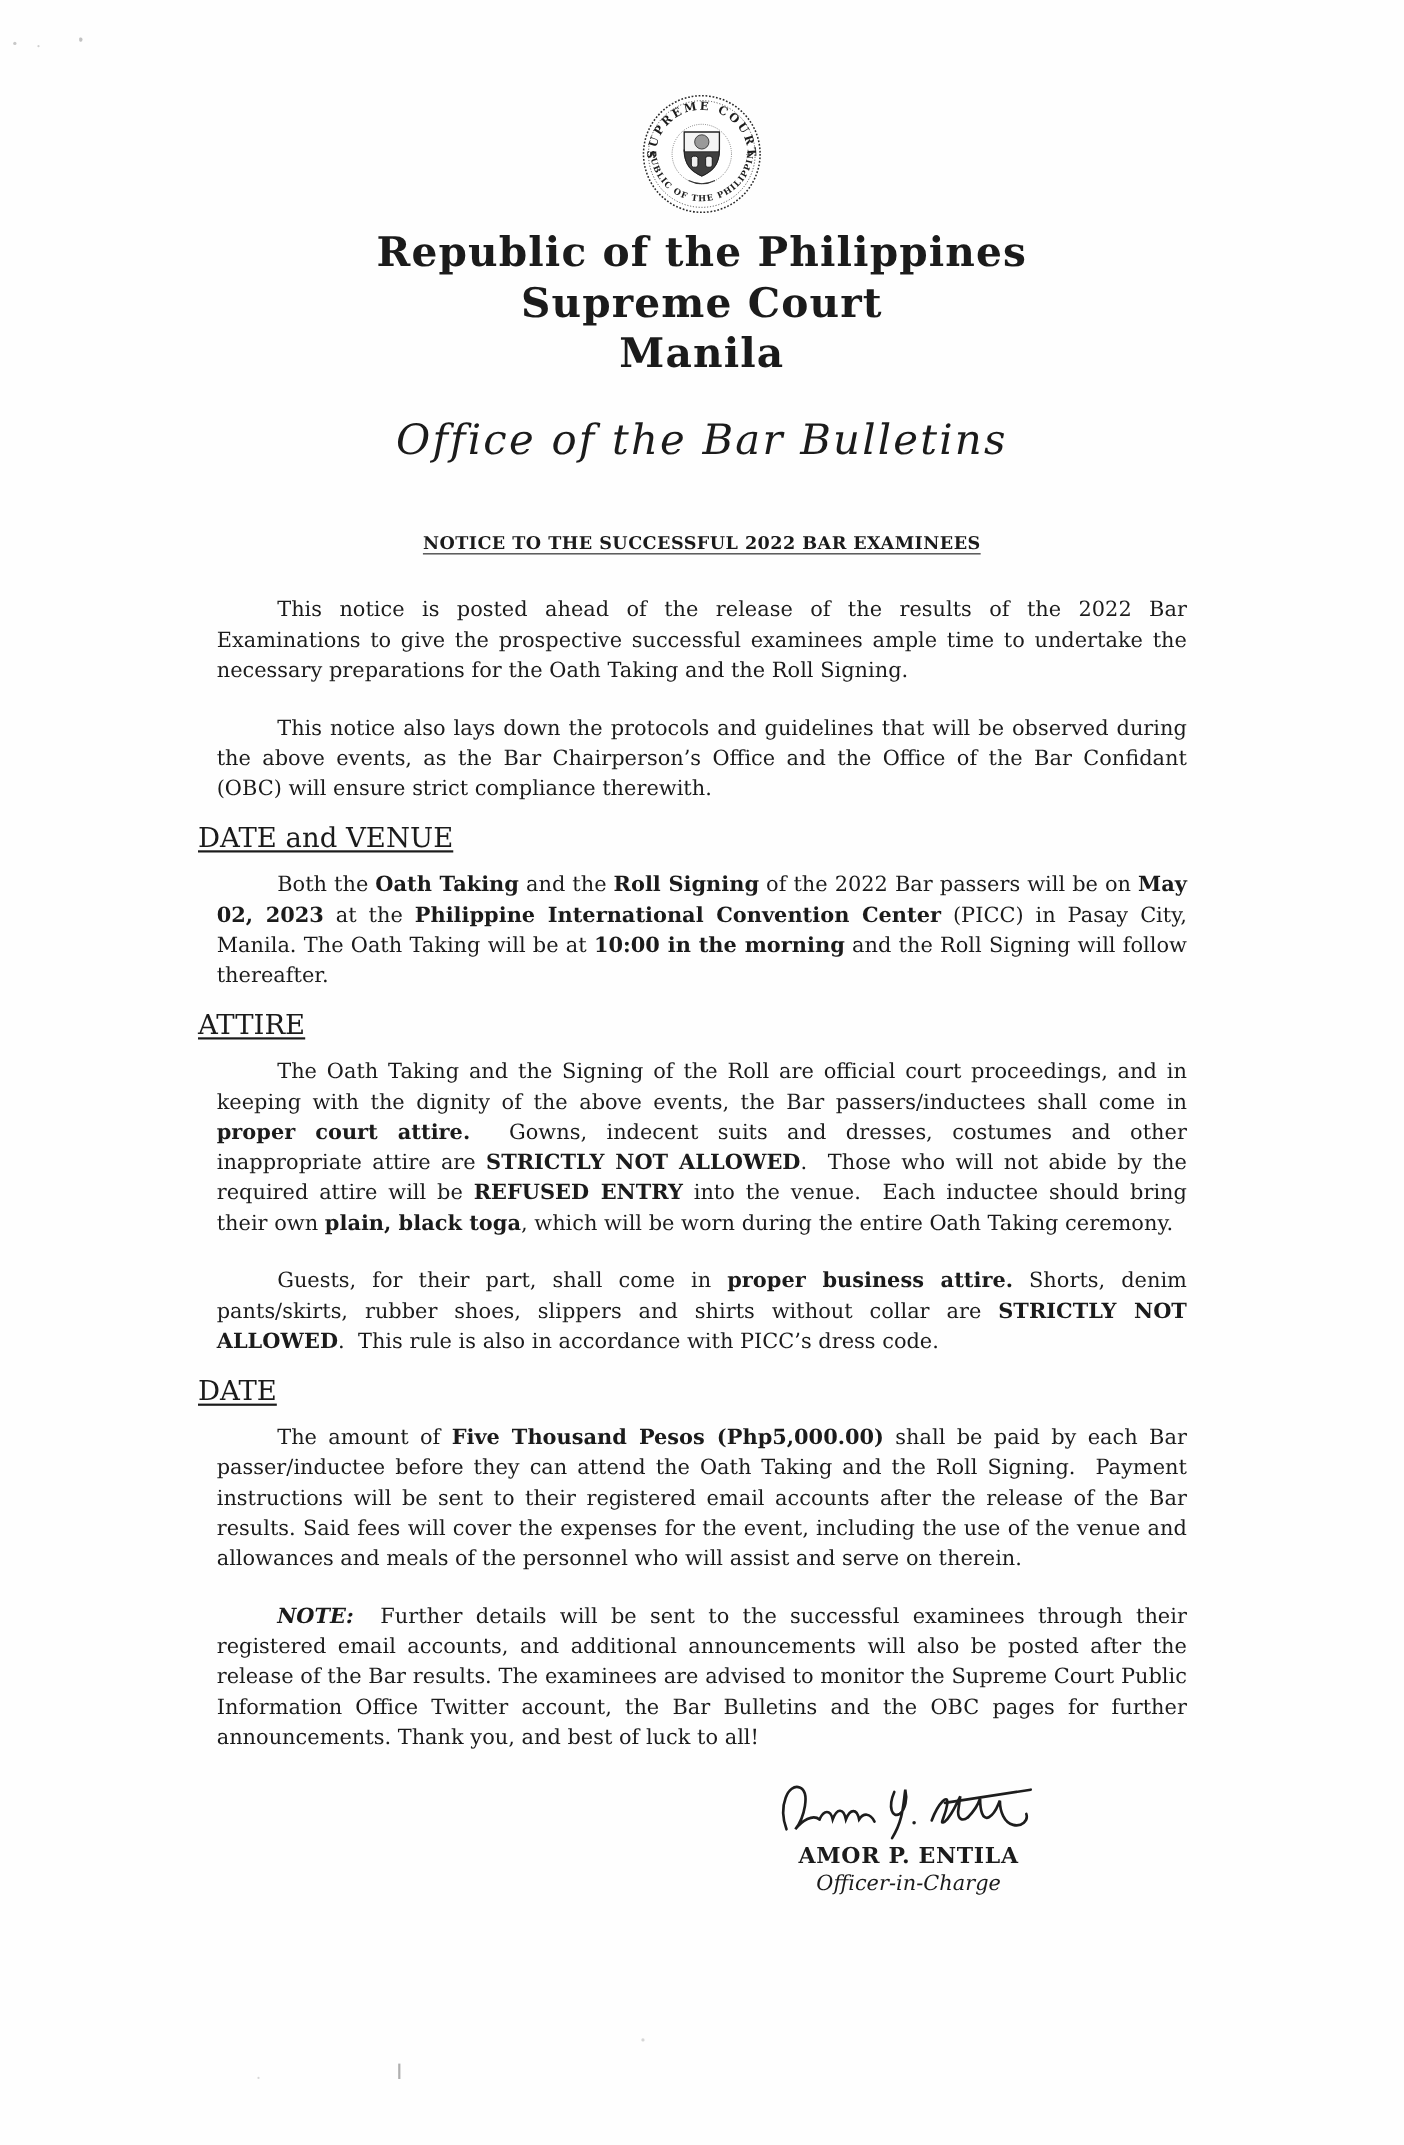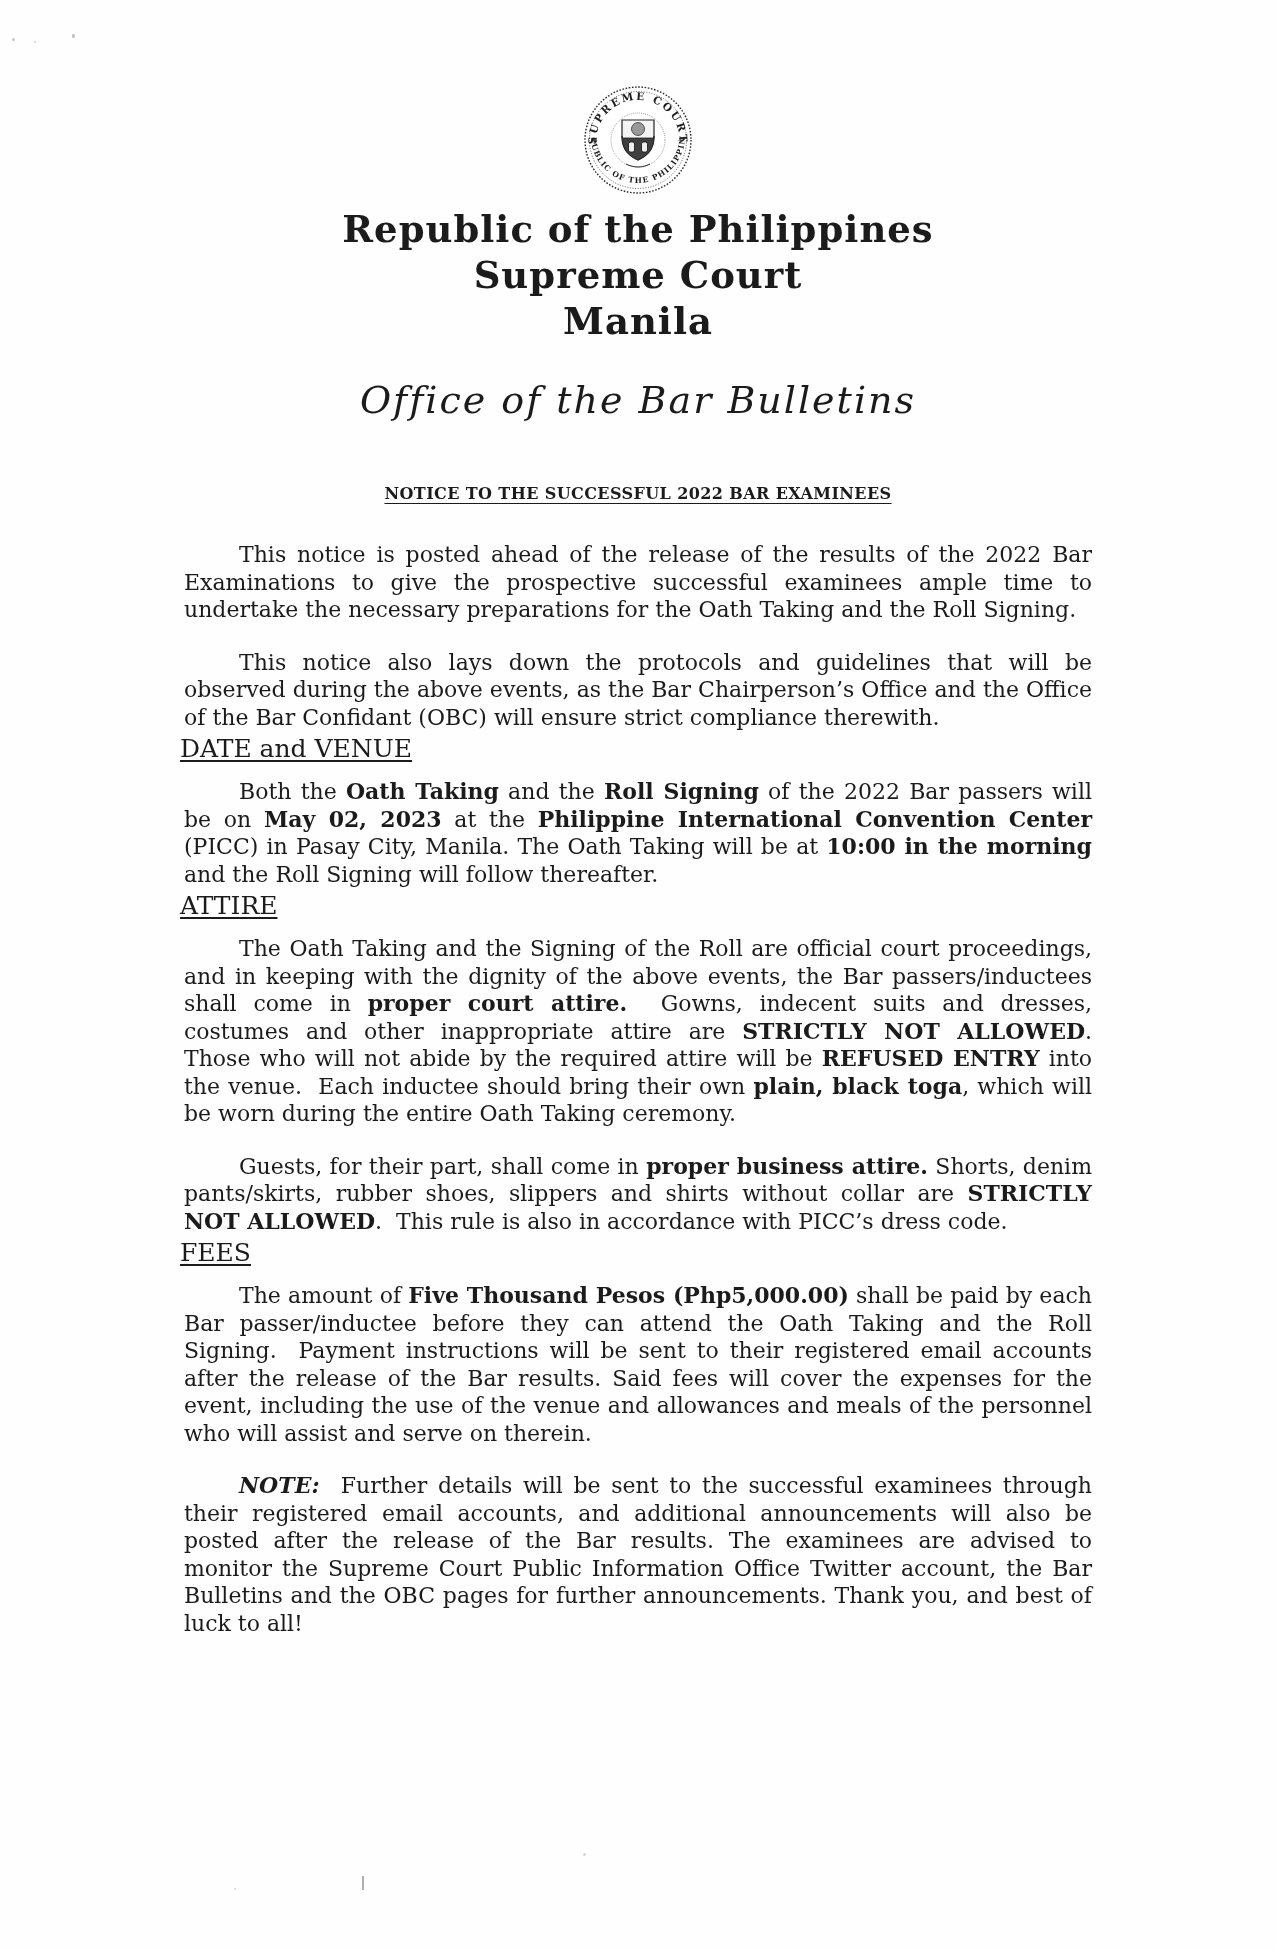--- a/index.html
+++ b/index.html
@@ -21,22 +21,22 @@
     font-family:"DejaVu Serif","Liberation Serif",serif;letter-spacing:2px;
   }
   .doc-title{
     text-align:center;margin-top:62px;font-size:16px;font-weight:bold;
     letter-spacing:.4px;
   }
   .doc-title span{text-decoration:underline;text-underline-offset:4px;}
   
   .body-col{margin:0 180px;width:916px;}
   p.para{
-    margin:4px;margin-top:25px;
-    font-size:22px;line-height:27.5px;
+    margin:17px;margin-top:25px;
+    font-size:19px;line-height:27.5px;
     text-align:justify;text-indent:55px;
     white-space:pre-wrap;
   }
   p.para.first{margin-top:38px;}
   .sec-head{
     font-size:25px;line-height:27px;
   }
   .sec-head span{text-decoration:underline;text-underline-offset:3px;}
   .sec-head + p.para{margin-top:16px;}
   
@@ -108,27 +108,42 @@
 
     <div class="sec-head">
       <span>ATTIRE</span>
     </div>
     <p class="para"><span>The Oath Taking and the Signing of the Roll are official court proceedings, and in keeping with the dignity of the above events, the Bar passers/inductees shall come in </span><span style="font-weight: bold;">proper court attire.</span><span>  Gowns, indecent suits and dresses, costumes and other inappropriate attire are </span><span style="font-weight: bold;">STRICTLY NOT ALLOWED</span><span>.  Those who will not abide by the required attire will be </span><span style="font-weight: bold;">REFUSED ENTRY</span><span> into the venue.  Each inductee should bring their own </span><span style="font-weight: bold;">plain, black toga</span><span>, which will be worn during the entire Oath Taking ceremony.</span></p>
 
     <p class="para"><span>Guests, for their part, shall come in </span><span style="font-weight: bold;">proper business attire.</span><span> Shorts, denim pants/skirts, rubber shoes, slippers and shirts without collar are </span><span style="font-weight: bold;">STRICTLY NOT ALLOWED</span><span>.  This rule is also in accordance with PICC’s dress code.</span></p>
 
 
     <div class="sec-head">
-      <span>FEES</span>
+      <span>DATE</span>
     </div>
     <p class="para"><span>The amount of </span><span style="font-weight: bold;">Five Thousand Pesos (Php5,000.00)</span><span> shall be paid by each Bar passer/inductee before they can attend the Oath Taking and the Roll Signing.  Payment instructions will be sent to their registered email accounts after the release of the Bar results. Said fees will cover the expenses for the event, including the use of the venue and allowances and meals of the personnel who will assist and serve on therein.</span></p>
 
     <p class="para"><span style="font-weight: bold; font-style: italic;">NOTE:</span><span>  Further details will be sent to the successful examinees through their registered email accounts, and additional announcements will also be posted after the release of the Bar results. The examinees are advised to monitor the Supreme Court Public Information Office Twitter account, the Bar Bulletins and the OBC pages for further announcements. Thank you, and best of luck to all!</span></p>
   </div>
 
+  <div class="sig-block">
+    <svg class="sig-image" width="250" height="70" viewBox="0 0 250 70">
+      <g fill="none" stroke="#1d1d1d" stroke-width="2.4" stroke-linecap="round">
+        <path d="M14,52 C6,30 16,10 26,14 C36,18 30,42 22,52 C28,44 38,38 44,43"></path>
+        <path d="M44,43 C48,34 54,34 56,43 C60,32 66,33 68,43 C72,33 78,33 80,43 C84,37 90,37 94,45"></path>
+        <path d="M112,18 C106,32 110,42 117,38 C122,34 124,24 122,16 C120,30 120,44 110,60"></path>
+        <circle cx="130" cy="46" r="1.6" fill="#1d1d1d" stroke="none"></circle>
+        <path d="M146,44 C152,28 162,18 160,30 C158,42 152,48 158,45 C164,40 168,30 172,22 L170,36 C170,43 174,45 179,41"></path>
+        <path d="M179,41 C184,36 188,30 190,24 C190,34 192,44 198,41 C204,38 206,30 208,26 C208,36 212,46 220,48 C228,50 234,44 232,38"></path>
+        <path d="M158,28 L236,16"></path>
+      </g>
+    </svg>
+    <div class="sig-name">AMOR P. ENTILA</div>
+    <div class="sig-role">Officer-in-Charge</div>
+  </div>
 
   <div class="dot" style="left:12px;top:38px;width:3px;height:3px;opacity:.55"></div>
   <div class="dot" style="left:34px;top:41px;width:2px;height:2px;opacity:.45"></div>
   <div class="dot" style="left:72px;top:34px;width:3px;height:4px;opacity:.6;border-radius:40% 60% 60% 40%"></div>
   <div class="dot" style="left:583px;top:1853px;width:3px;height:3px;opacity:.4"></div>
   <div class="tick" style="left:362px;top:1876px;width:1.5px;height:14px;opacity:.55"></div>
   <div class="dot" style="left:234px;top:1888px;width:2px;height:2px;opacity:.4"></div>
 
 </div>
 

